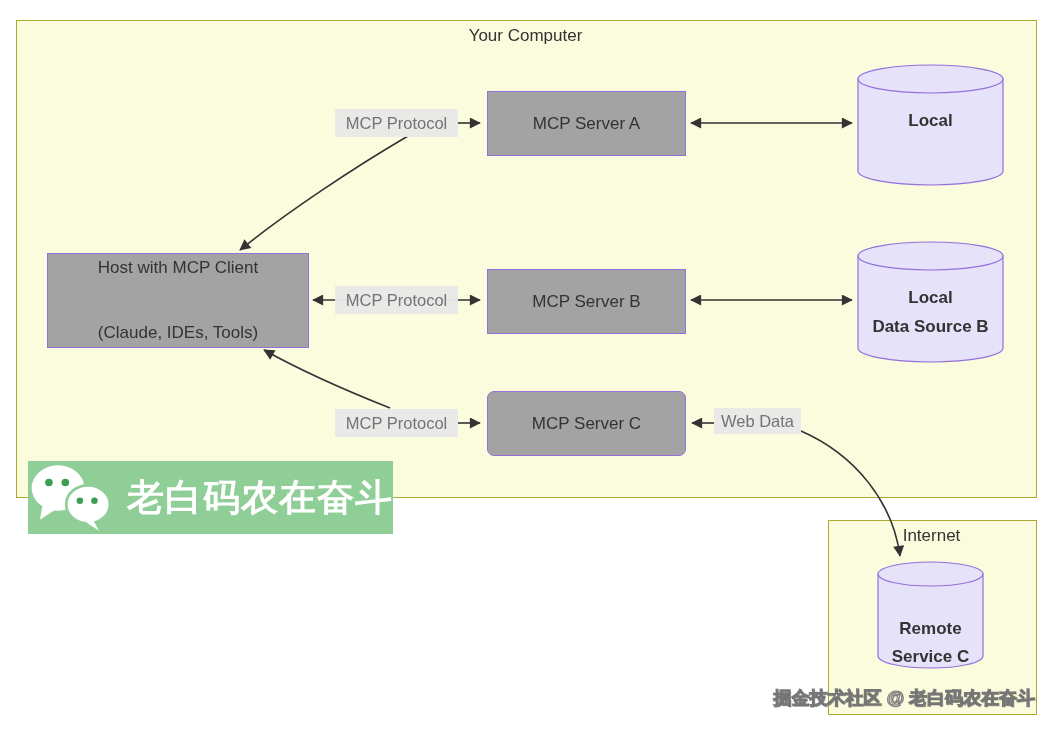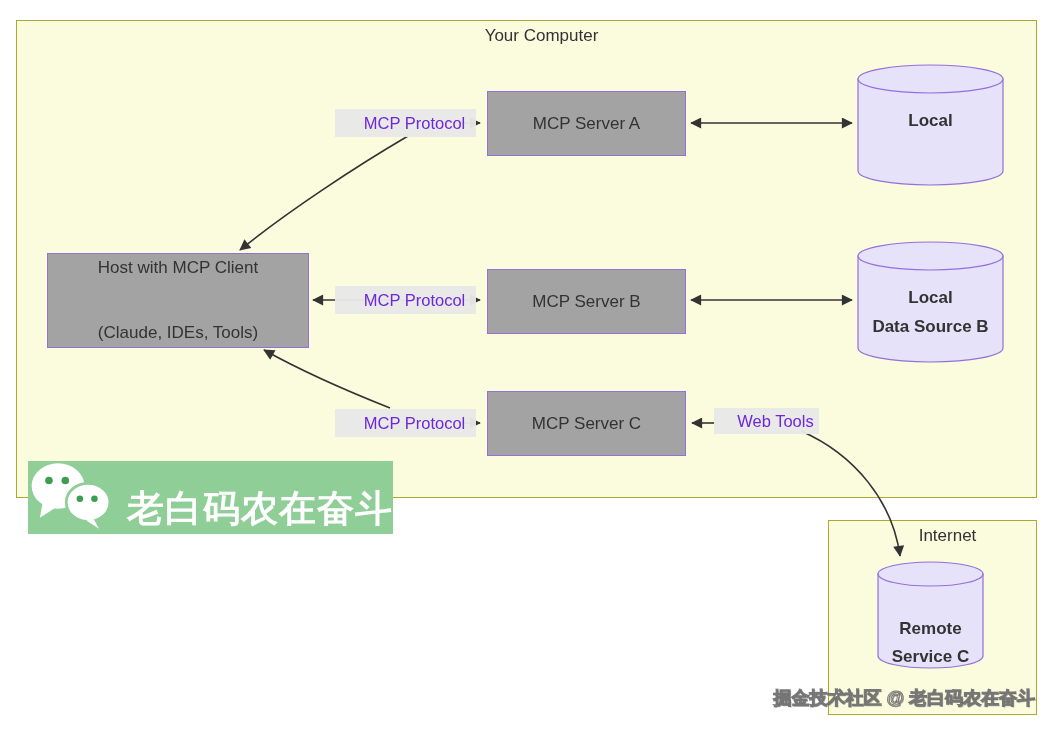--- a/index.html
+++ b/index.html
@@ -6,42 +6,41 @@
   #canvas{
     position:relative;width:1050px;height:738px;overflow:hidden;
     font-family:"Liberation Sans","DejaVu Sans",sans-serif;color:#333;
     background:#ffffff;
   }
   .container{
     position:absolute;background:#fbfbde;border:1px solid #aaaa33;z-index:1;
   }
   .container-title{
     position:absolute;top:6px;left:0;width:100%;text-align:center;
-    font-size:17px;color:#333;z-index:2;padding-left:16px;
+    font-size:17px;color:#333;z-index:2;
   }
   #edges{position:absolute;left:0;top:0;z-index:3;pointer-events:none;}
   .node{
     position:absolute;background:#a3a3a3;border:1px solid #9370db;z-index:4;
     display:flex;flex-direction:column;align-items:center;justify-content:center;
     font-size:17px;color:#333;text-align:center;line-height:30px;
   }
   .cyl-label{
     position:absolute;z-index:4;text-align:center;font-size:17px;color:#333;
     line-height:29px;
     font-weight:bold;
   }
   .edge-label{
-    position:absolute;z-index:5;background:rgba(232,232,232,0.96);color:#6d28d9;
+    position:absolute;z-index:5;background:rgba(232,232,232,0.96);color:#737373;
     font-size:16.5px;display:flex;align-items:center;justify-content:center;
     white-space:nowrap;
-    padding-left:18px;
   }
   .wm-banner{
     position:absolute;left:28px;top:461px;width:365px;height:73px;
-    background:#8fce97;z-index:8;display:flex;align-items:flex-end;
+    background:#8fce97;z-index:8;display:flex;align-items:center;
     padding-left:0;box-sizing:border-box;
   }
   .wm-banner-text{
     color:#ffffff;font-size:37px;font-weight:bold;letter-spacing:1px;
     margin-left:8px;white-space:nowrap;
   }
   .wm-footer{
     position:absolute;right:15px;top:686px;z-index:9;
     font-size:18px;font-weight:bold;white-space:nowrap;
     color:rgba(255,255,255,0.88);
@@ -103,21 +102,21 @@
 
   <div class="node" style="left:47px;top:253px;width:260px;height:93px;gap:35px;">
     <div>Host with MCP Client</div>
     <div>(Claude, IDEs, Tools)</div>
   </div>
 
   <div class="node" style="left:487px;top:91px;width:197px;height:63px;">MCP Server A</div>
 
   <div class="node" style="left:487px;top:269px;width:197px;height:63px;">MCP Server B</div>
 
-  <div class="node" style="left:487px;top:391px;width:197px;height:63px;">MCP Server C</div>
+  <div class="node" style="left:487px;top:391px;width:197px;height:63px;border-radius:7px;">MCP Server C</div>
 
   <div class="cyl-label" style="left:858px;top:106px;width:145px;">
     <div>Local</div>
   </div>
 
   <div class="cyl-label" style="left:858px;top:283px;width:145px;">
     <div>Local</div>
     <div>Data Source B</div>
   </div>
 
@@ -125,21 +124,21 @@
     <div>Remote</div>
     <div>Service C</div>
   </div>
 
   <div class="edge-label" style="left:335px;top:109px;width:123px;height:28px;">MCP Protocol</div>
 
   <div class="edge-label" style="left:335px;top:286px;width:123px;height:28px;">MCP Protocol</div>
 
   <div class="edge-label" style="left:335px;top:409px;width:123px;height:28px;">MCP Protocol</div>
 
-  <div class="edge-label" style="left:714px;top:408px;width:87px;height:26px;">Web Tools</div>
+  <div class="edge-label" style="left:714px;top:408px;width:87px;height:26px;">Web Data</div>
 
   <div class="wm-banner">
     <svg width="100" height="76" viewBox="0 0 100 76">
       <ellipse cx="33" cy="27" rx="29" ry="25" fill="#ffffff"></ellipse>
       <polygon points="16,46 30,51 13,62" fill="#ffffff"></polygon>
       <circle cx="23" cy="21" r="4.2" fill="#3d9e52"></circle>
       <circle cx="41" cy="21" r="4.2" fill="#3d9e52"></circle>
       <ellipse cx="66" cy="45" rx="24" ry="21" fill="#ffffff" stroke="#8fce97" stroke-width="3"></ellipse>
       <polygon points="72,63 64,65 78,74" fill="#ffffff"></polygon>
       <circle cx="57" cy="41" r="3.6" fill="#3d9e52"></circle>

